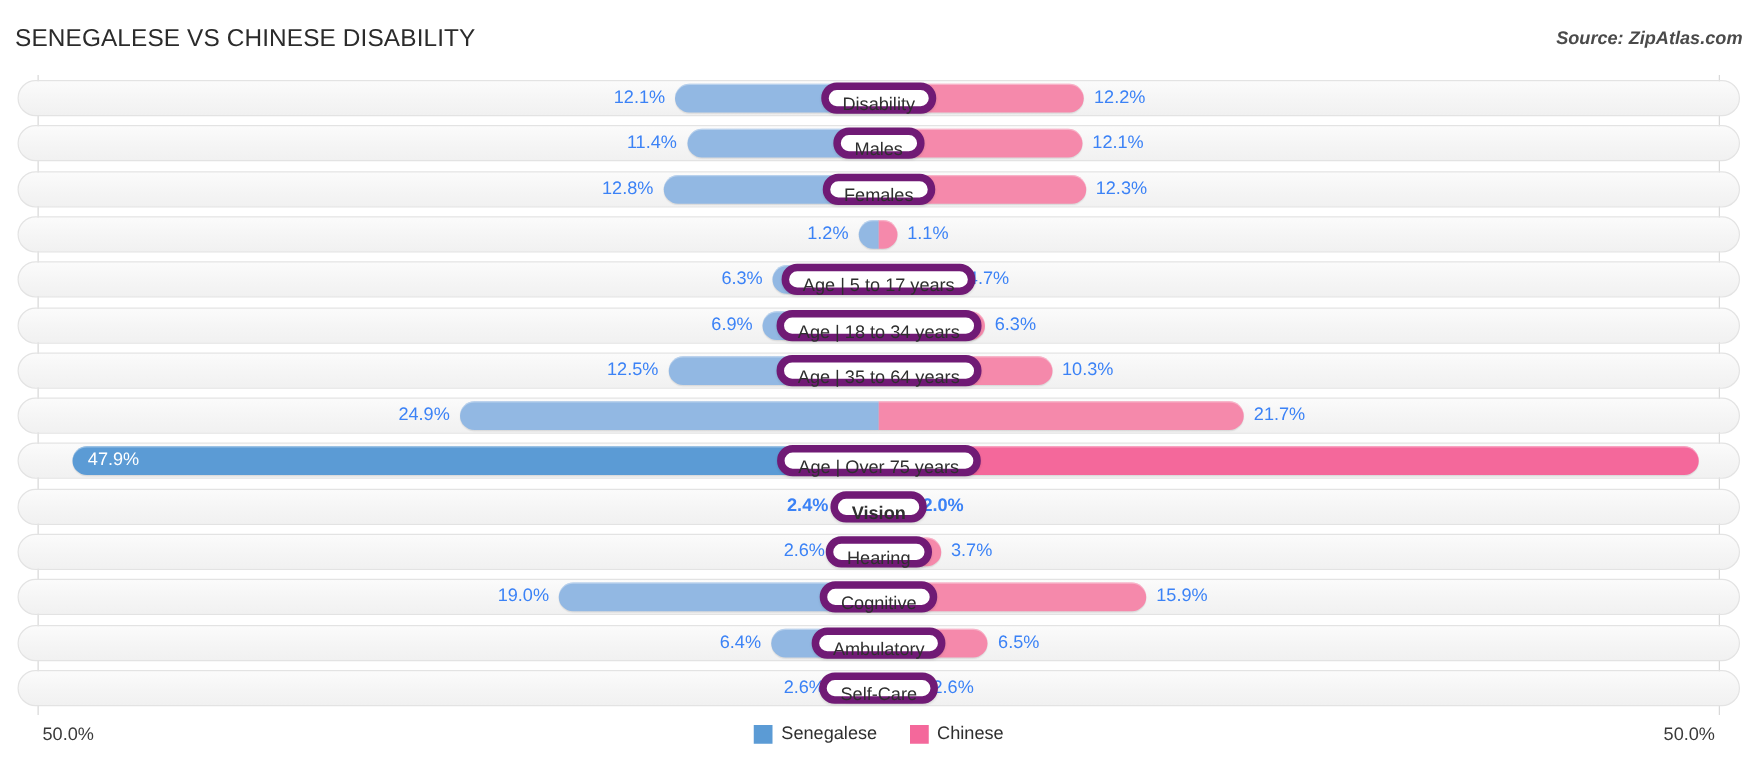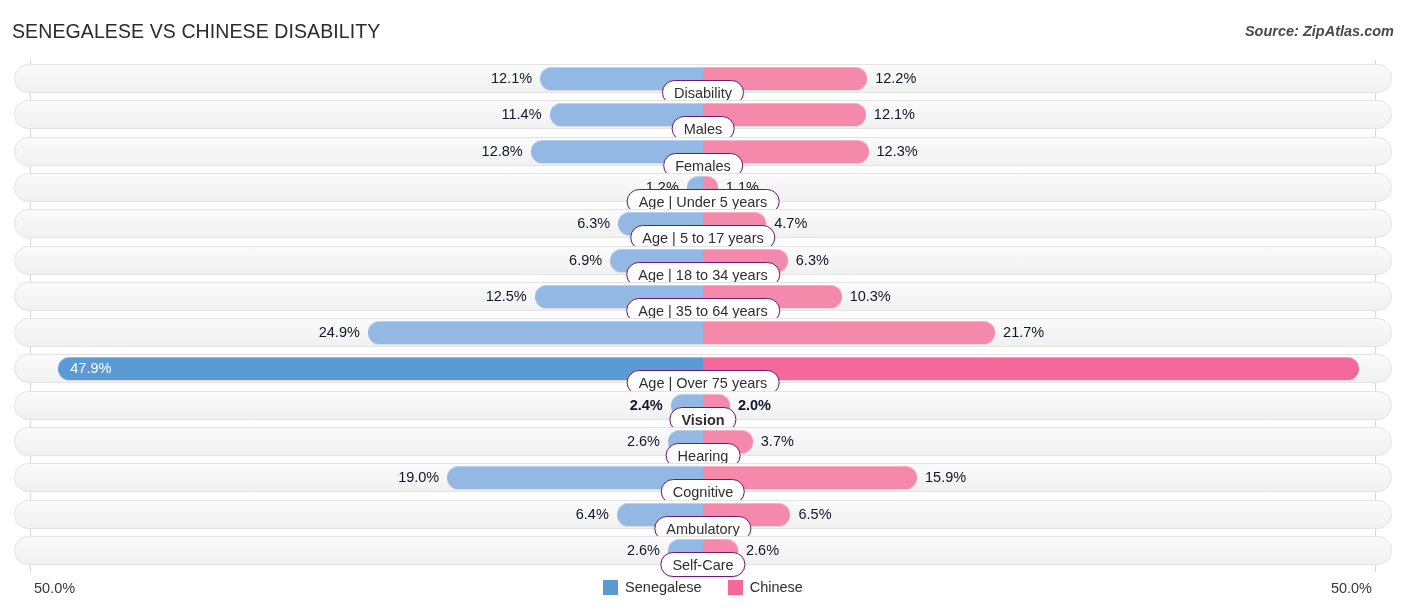--- a/index.html
+++ b/index.html
@@ -100,35 +100,35 @@
   }
   .row.highlight .bar-left  { background: #5b9bd5; }
   .row.highlight .bar-right { background: #f4689b; }
 
   .val {
     position: absolute;
     top: 0;
     height: 29px;
     line-height: 29px;
     font-size: 14.5px;
-    color: #0f172a;
+    color: #3b82f6;
     white-space: nowrap;
     z-index: 3;
   }
   .val-left  { text-align: right; }
   .val-right { text-align: left; }
   .row.highlight .val { color: #ffffff; }
 
   .center-label {
     position: absolute;
-    top: 16px;
+    top: 2px;
     height: 25px;
     line-height: 25px;
     background: #ffffff;
-    border: 1px solid #701a75;
+    border: 6px solid #701a75;
     border-radius: 13px;
     font-size: 14.5px;
     color: #2f2f2f;
     text-align: center;
     white-space: nowrap;
     padding: 0 11px;
     box-sizing: border-box;
     box-shadow: 0 1px 2px rgba(0,0,0,.13);
     z-index: 4;
     transform: translateX(-50%);
@@ -216,21 +216,20 @@
         <div class="val val-left" style="left: 410.712px; width: 98px;">12.8%</div>
         <div class="val val-right" style="left: 862.558px; width: 98px;">12.3%</div>
         <div class="center-label" style="left: 689px;">Females</div>
       </div>
       <div class="row" style="top: 112.9px;">
         <div class="track"></div>
         <div class="bar bar-left" style="left: 672.848px; width: 16.152px;"></div>
         <div class="bar bar-right" style="left: 689px; width: 14.806px;"></div>
         <div class="val val-left" style="left: 566.848px; width: 98px;">1.2%</div>
         <div class="val val-right" style="left: 711.806px; width: 98px;">1.1%</div>
-        <div class="center-label" style="left: 689px;">Age | Under 5 years</div>
       </div>
       <div class="row" style="top: 149.2px;">
         <div class="track"></div>
         <div class="bar bar-left" style="left: 604.202px; width: 84.798px;"></div>
         <div class="bar bar-right" style="left: 689px; width: 63.262px;"></div>
         <div class="val val-left" style="left: 498.202px; width: 98px;">6.3%</div>
         <div class="val val-right" style="left: 760.262px; width: 98px;">4.7%</div>
         <div class="center-label" style="left: 689px;">Age | 5 to 17 years</div>
       </div>
       <div class="row" style="top: 185.5px;">

